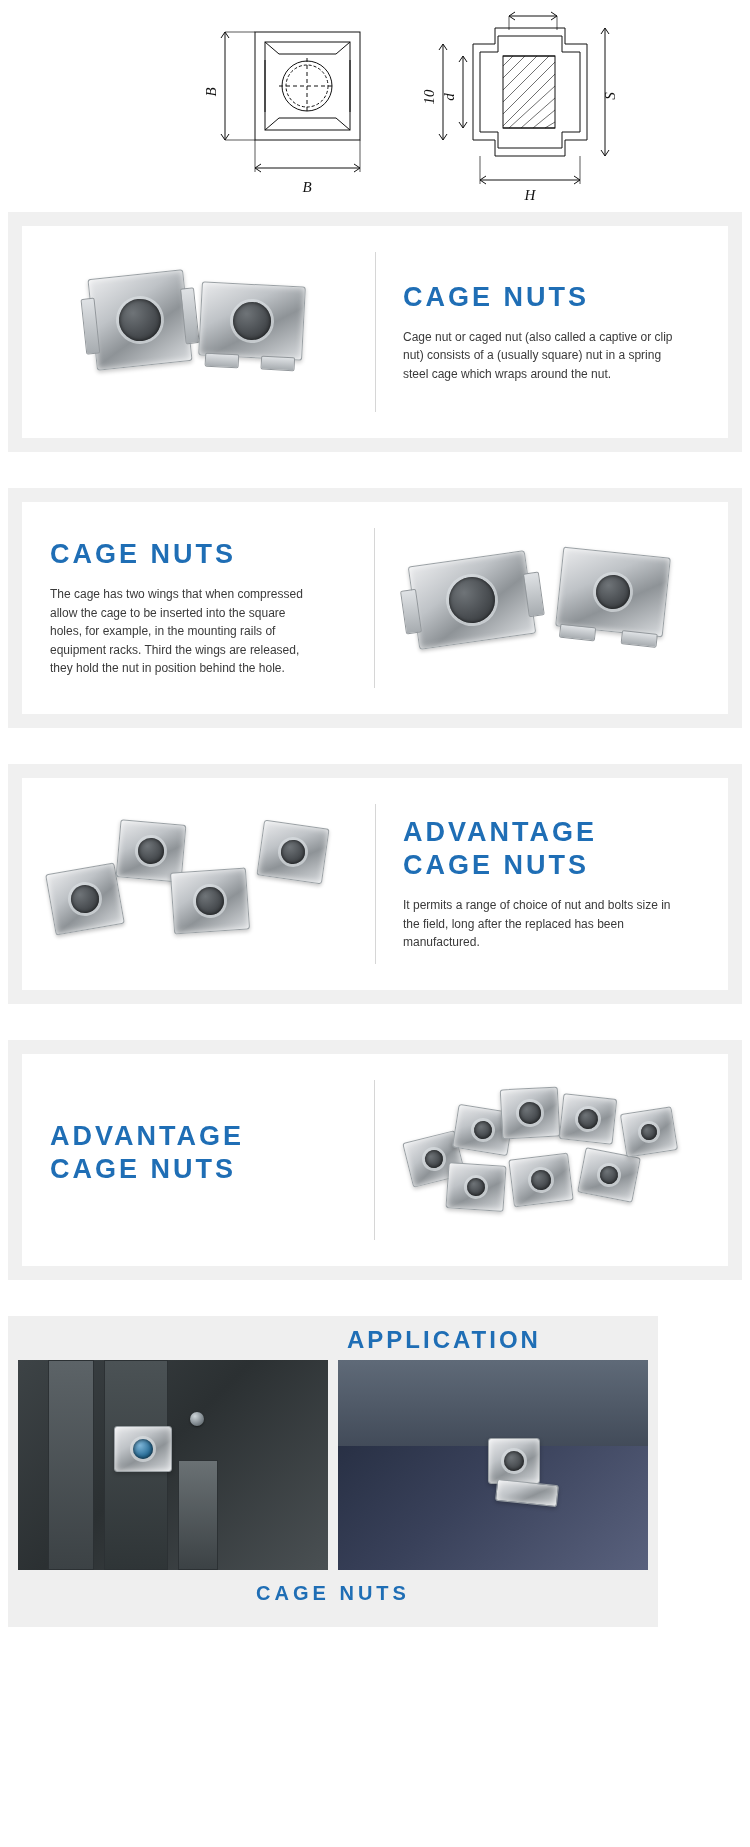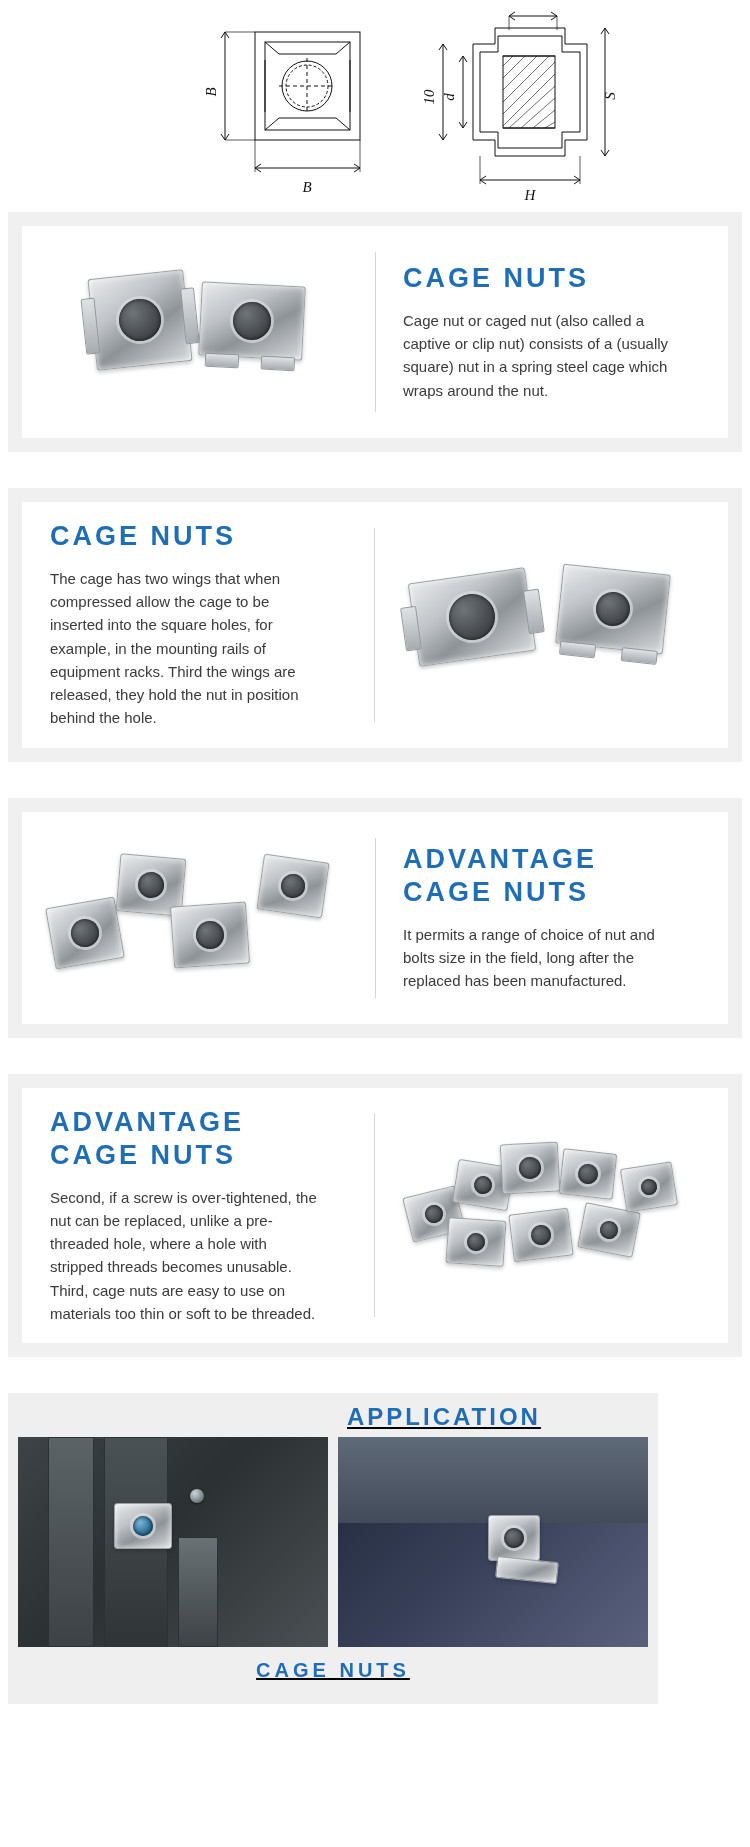--- a/index.html
+++ b/index.html
@@ -76,21 +76,21 @@
     color: #1f6eb5;
     font-size: 27px;
     letter-spacing: 3px;
     font-weight: bold;
     line-height: 1.22;
     margin-bottom: 14px;
     white-space: pre-line;
   }
   p.body-text {
     color: #3a3a3a;
-    font-size: 15px;
+    font-size: 12px;
     line-height: 1.55;
     max-width: 270px;
   }
 
   
   .photo {
     width: 100%;
     height: 180px;
     position: relative;
     overflow: hidden;
@@ -115,21 +115,20 @@
     background: linear-gradient(180deg,#dfe2e5,#a7acb0);
     border: 1px solid #93989c;
     border-radius: 2px;
   }
 
   
   .app-band {
     width: 666px;
     padding: 0 8px;
     margin-bottom: 10px;
-    text-decoration: underline;
   }
   .app-inner { background: #efefef; padding: 10px 10px 16px 10px; }
   .app-grid { display: flex; gap: 10px; }
   .app-photo {
     width: 50%;
     height: 210px;
     position: relative;
     overflow: hidden;
   }
   .app-left {
@@ -360,21 +359,20 @@
                 <div class="hole" style="width:18px;height:18px;"></div>
               </div>
             <div class="nut" style="left:238px;top:40px;width:52px;height:44px;transform:rotate(-9deg);">
                 <div class="hole" style="width:16px;height:16px;"></div>
               </div>
           </div>
         </div>
         <div class="text-col right-rule">
           <h2 class="heading">ADVANTAGE
 CAGE NUTS</h2>
-          <p class="body-text">Second, if a screw is over-tightened, the nut can be replaced, unlike a pre-threaded hole, where a hole with stripped threads becomes unusable. Third, cage nuts are easy to use on materials too thin or soft to be threaded.</p>
         </div>
       </div>
     </div>
   </div>
 
   <div class="app-band">
     <div class="app-inner">
       <div class="app-row-top">
         <div class="spacer"></div>
         <div style="width:50%;padding-left:14px;">

